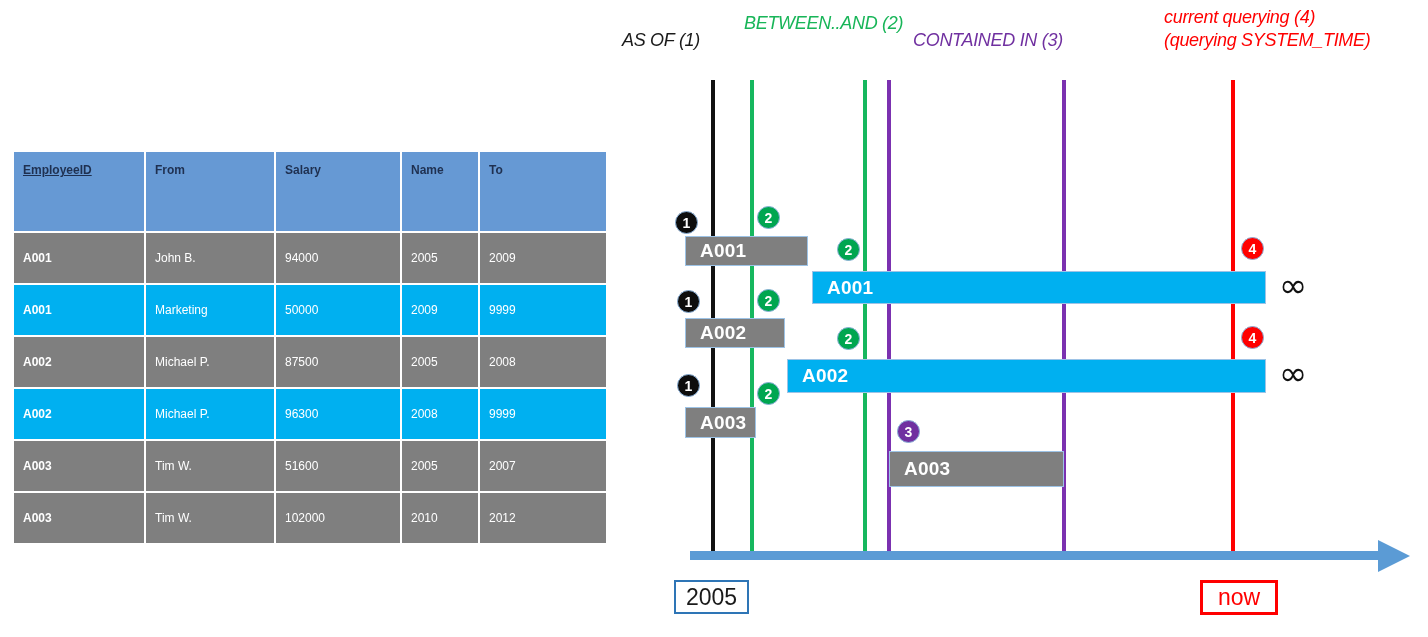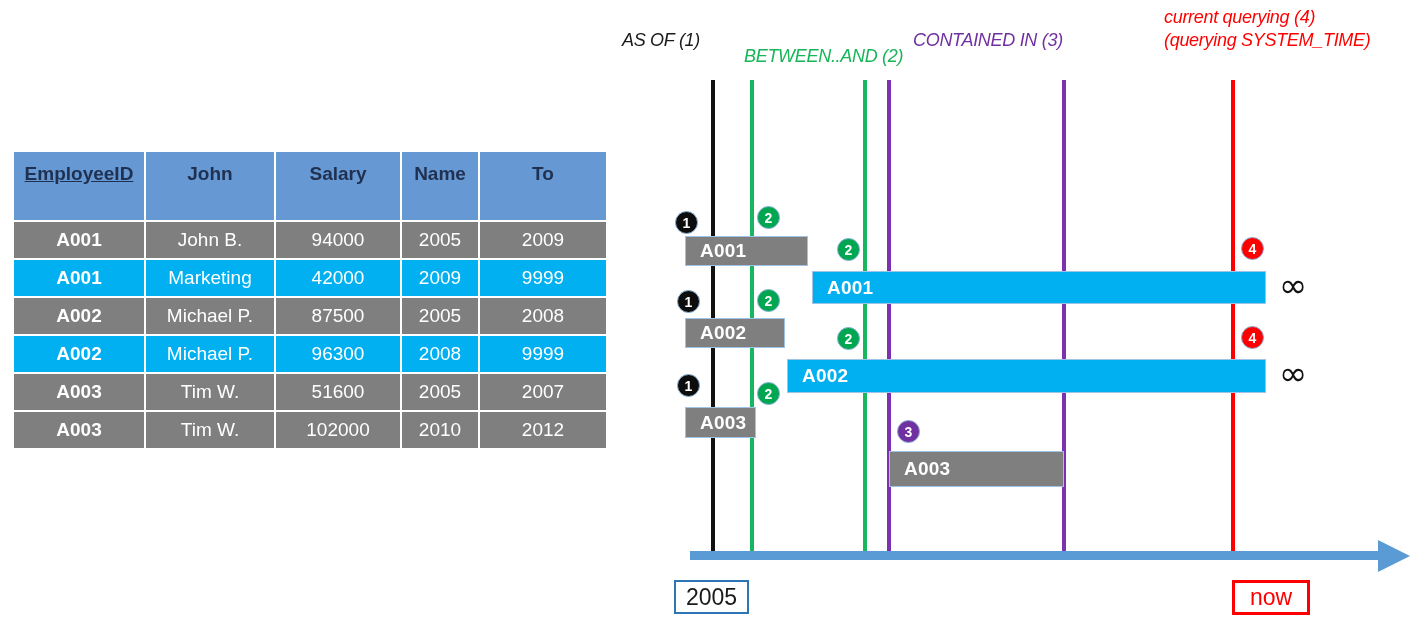--- a/index.html
+++ b/index.html
@@ -19,24 +19,24 @@
   #emp-table {
     position: absolute;
     left: 12px;
     top: 150px;
     width: 592px;
     border-collapse: separate;
     border-spacing: 2px;
     table-layout: fixed;
   }
   #emp-table th, #emp-table td {
-    padding: 7px 9px;
-    font-size: 19px;
+    padding: 18px 9px;
+    font-size: 12px;
     color: #ffffff;
-    text-align: center;
+    text-align: left;
     vertical-align: middle;
     white-space: nowrap;
     overflow: hidden;
   }
   #emp-table thead th {
     background: #6699d4;
     color: #1f3050;
     font-weight: bold;
     height: 50px;
     vertical-align: top;
@@ -61,21 +61,21 @@
     width: 1428px; height: 637px;
   }
   .legend {
     position: absolute;
     font-size: 18px;
     white-space: nowrap;
     letter-spacing: -0.3px;
     font-style: italic;
   }
   .lg-asof      { left: 622px;  top: 30px;  color: #1a1a1a; text-align: right; }
-  .lg-between   { left: 744px;  top: 46px;  color: #18b558; }
+  .lg-between   { left: 744px;  top: 13px;  color: #18b558; }
   .lg-contained { left: 913px;  top: 30px;  color: #7030a0; }
   .lg-current   { left: 1164px; top: 6px;   color: #ff0000; line-height: 1.28; }
 
   .vline {
     position: absolute;
     width: 4px;
   }
   .vl-black  { background: #111111; }
   .vl-green  { background: #16b75e; }
   .vl-purple { background: #7b31b0; }
@@ -147,21 +147,21 @@
     box-sizing: border-box;
     display: flex;
     align-items: center;
     justify-content: center;
     font-size: 23px;
     background: #ffffff;
   }
   .tag-start { left: 674px;  top: 580px; width: 75px;  height: 34px;
                border: 2px solid #2e75b6; color: #1a1a1a; }
   .tag-now   { left: 1200px; top: 580px; width: 78px;  height: 35px;
-               border: 3px solid #ff0000; color: #ff0000; margin-left: 32px; }
+               border: 3px solid #ff0000; color: #ff0000; }
 
   .axis-caption {
     position: absolute;
     left: 838px;
     top: 578px;
     font-size: 31px;
     color: #111111;
     white-space: nowrap;
   }
 </style>
@@ -172,38 +172,38 @@
   <colgroup>
     <col class="col-id">
       <col class="col-name">
       <col class="col-sal">
       <col class="col-from">
       <col class="col-to">
   </colgroup>
   <thead>
     <tr>
       <th class="first-col">EmployeeID</th>
-      <th>John</th>
+      <th>From</th>
       <th>Salary</th>
       <th>Name</th>
       <th>To</th>
     </tr>
   </thead>
   <tbody>
     <tr class="row-gray">
       <td class="c-id">A001</td>
       <td>John  B.</td>
       <td>94000</td>
       <td>2005</td>
       <td>2009</td>
     </tr>
     <tr class="row-cyan">
       <td class="c-id">A001</td>
       <td>Marketing</td>
-      <td>42000</td>
+      <td>50000</td>
       <td>2009</td>
       <td>9999</td>
     </tr>
     <tr class="row-gray">
       <td class="c-id">A002</td>
       <td>Michael P.</td>
       <td>87500</td>
       <td>2005</td>
       <td>2008</td>
     </tr>

